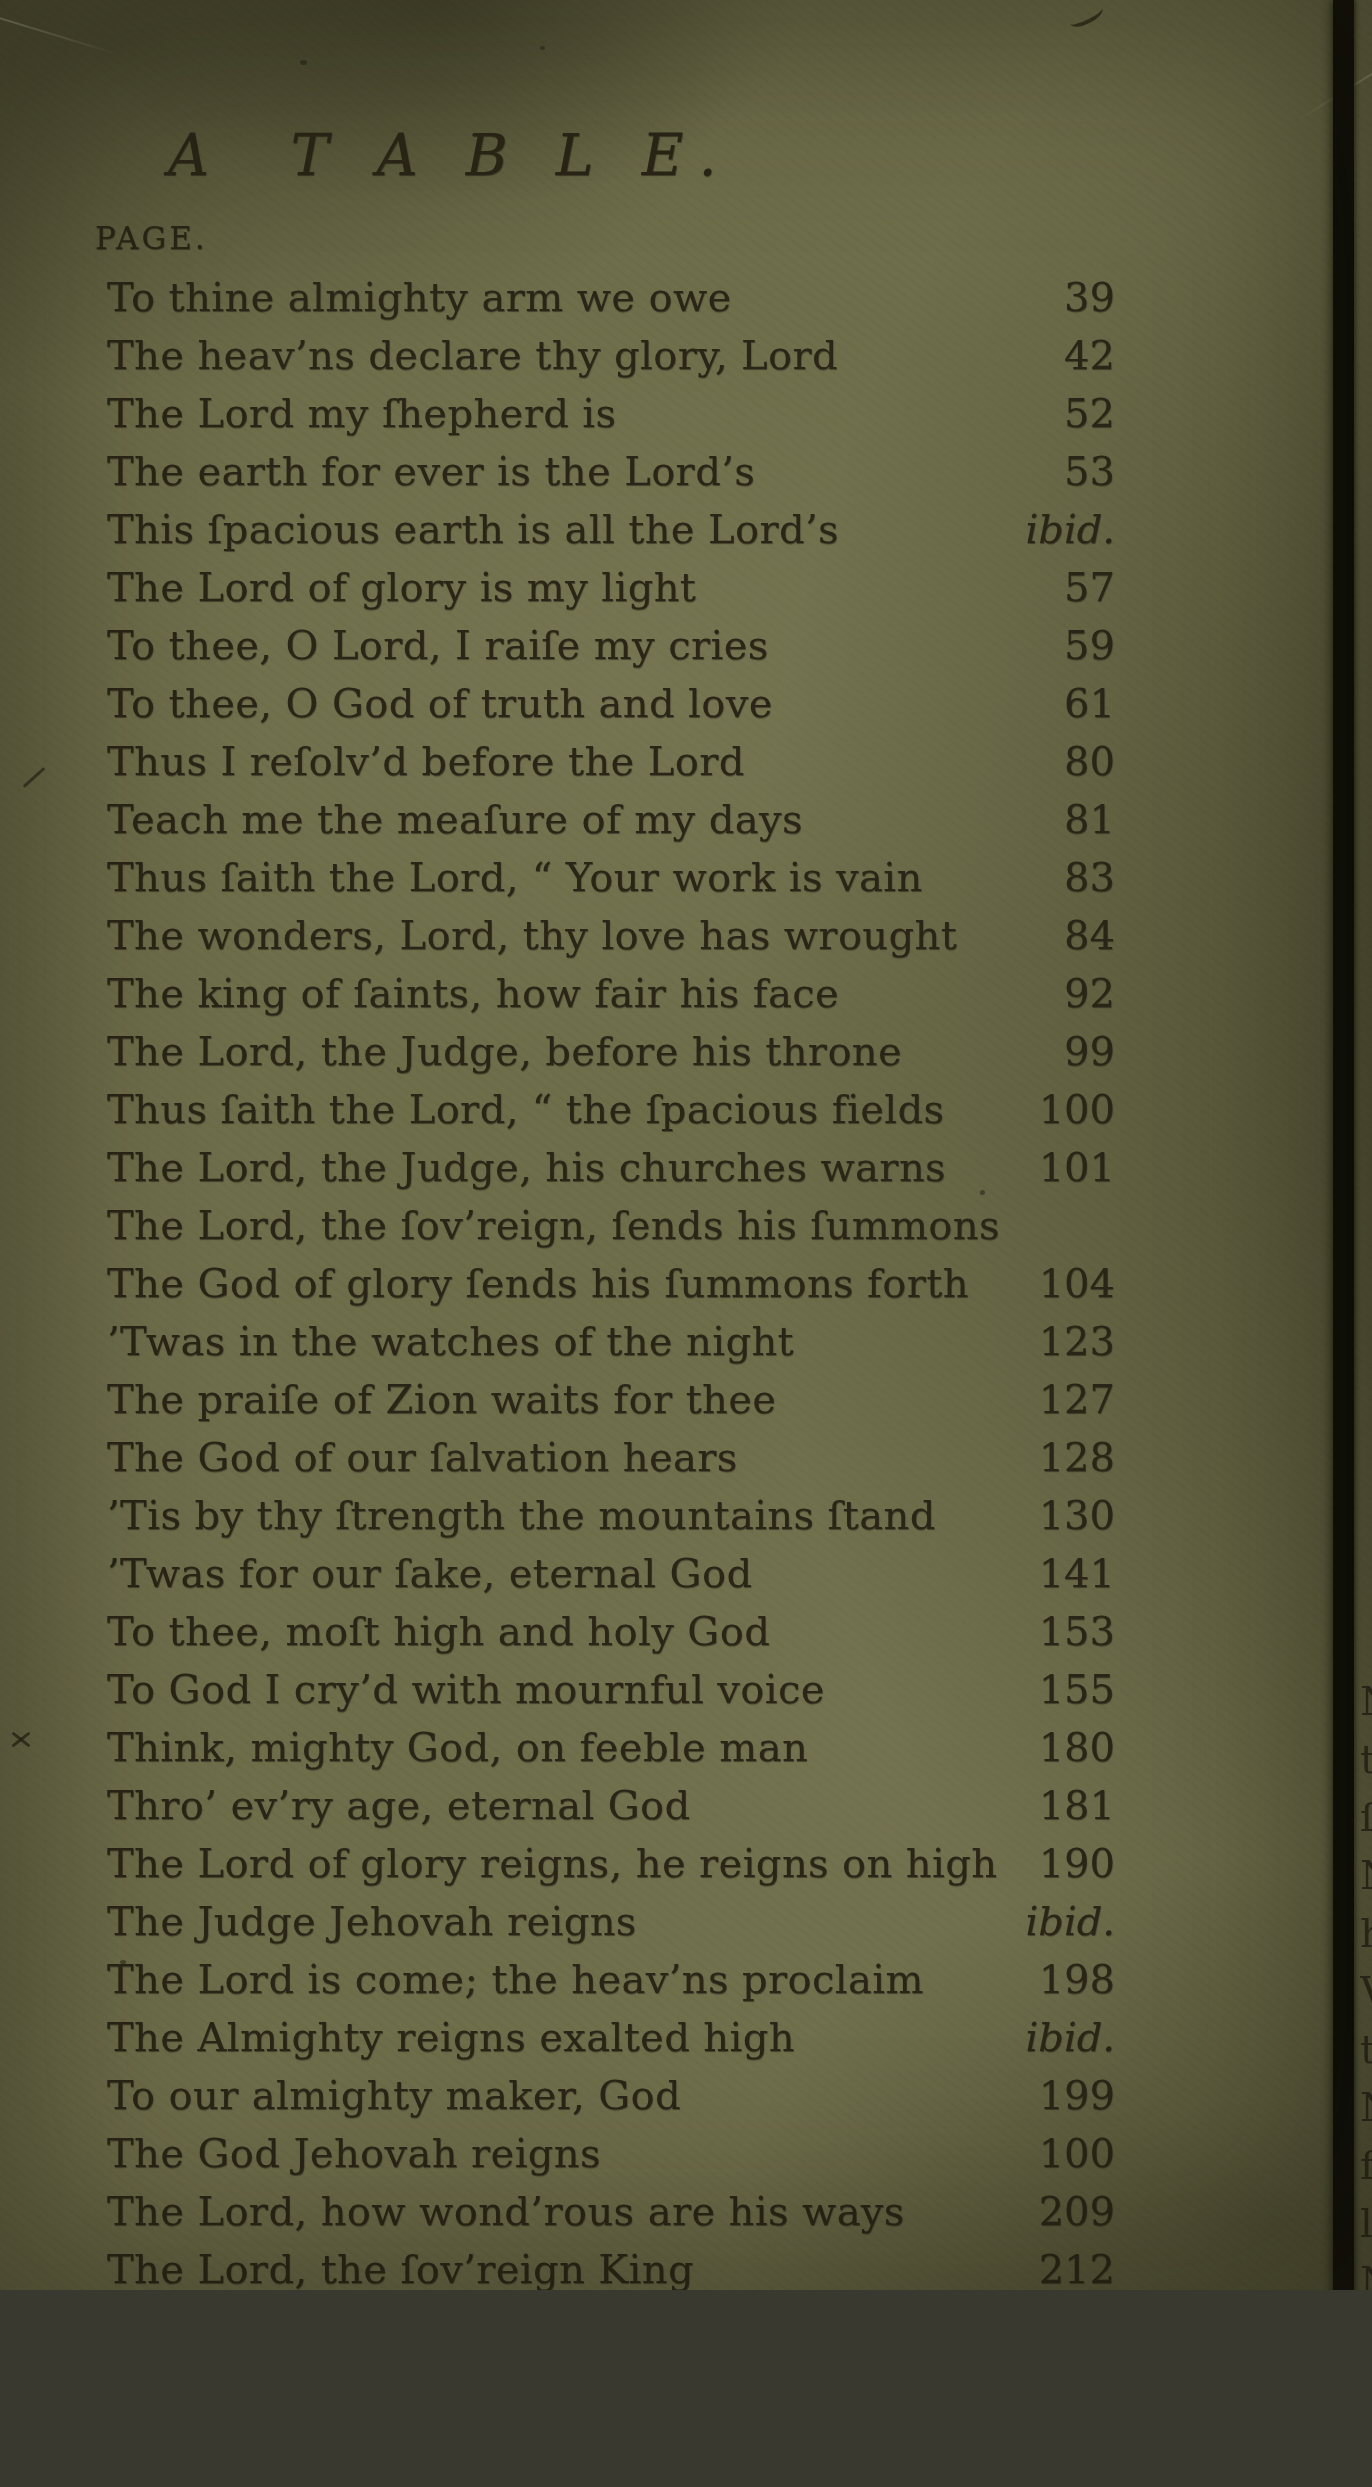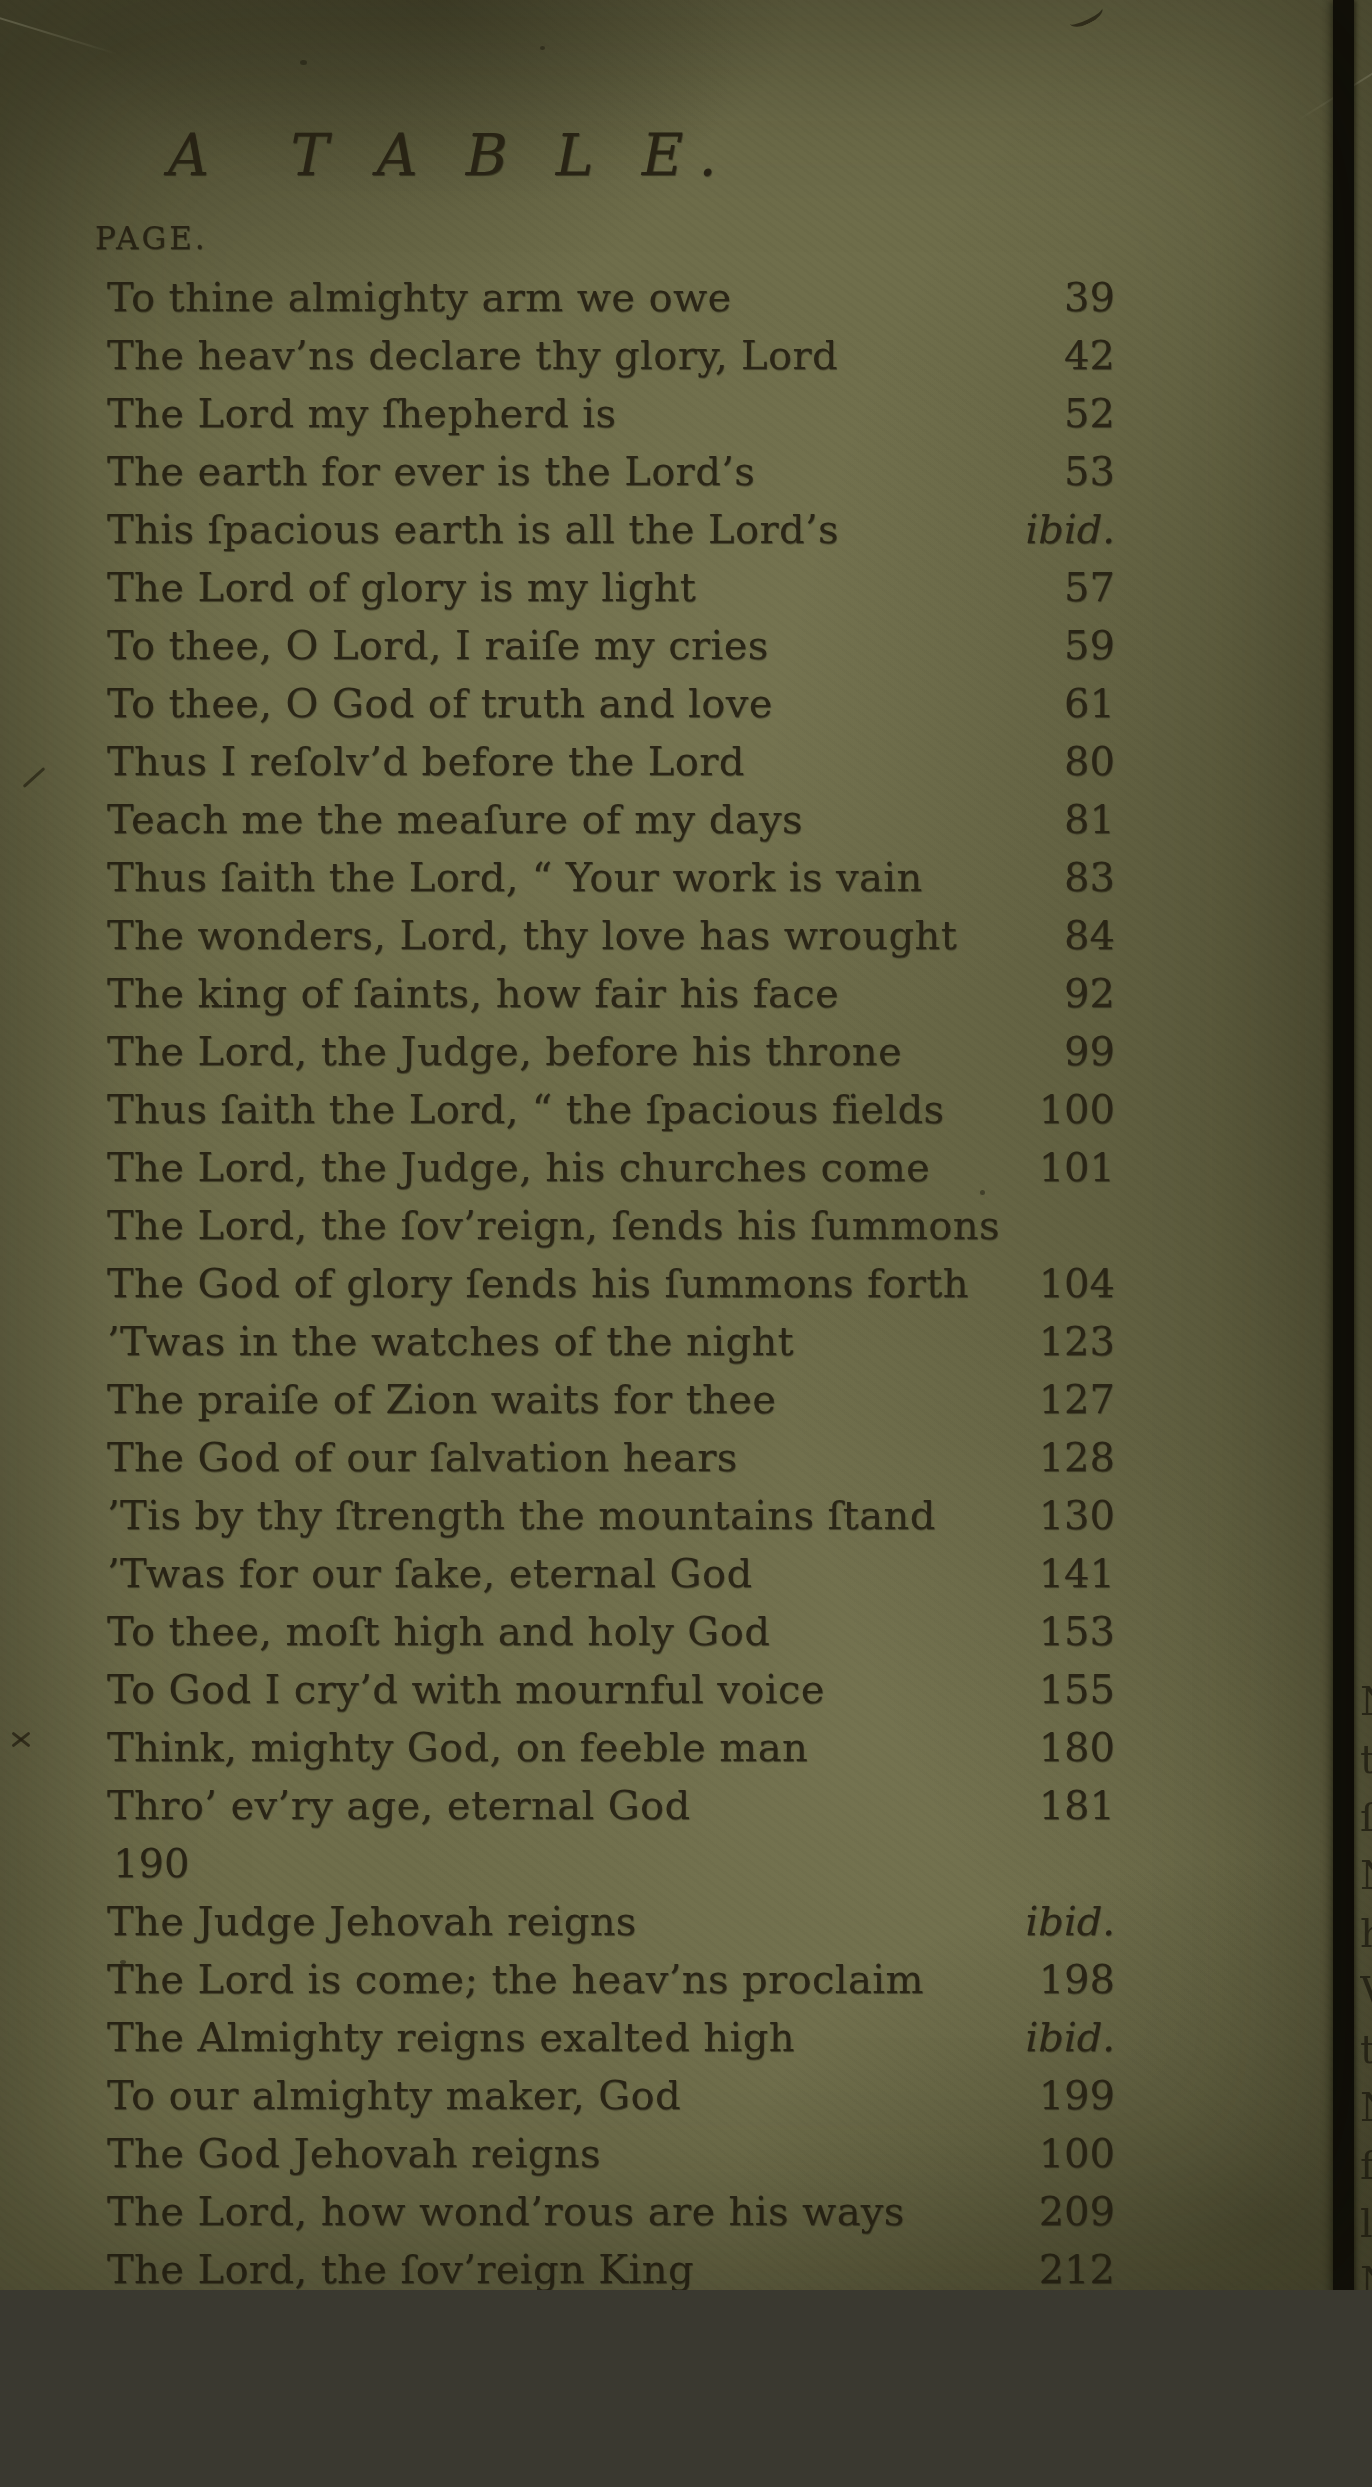--- a/index.html
+++ b/index.html
@@ -157,21 +157,21 @@
   </div>
       <div class="row">
     <span class="entry-text">The Lord, the Judge, before his throne</span>
     <span class="entry-page">99</span>
   </div>
       <div class="row">
     <span class="entry-text">Thus ſaith the Lord, “ the ſpacious fields</span>
     <span class="entry-page">100</span>
   </div>
       <div class="row">
-    <span class="entry-text">The Lord, the Judge, his churches come</span>
+    <span class="entry-text">The Lord, the Judge, his churches warns</span>
     <span class="entry-page">101</span>
   </div>
       <div class="row">
     <span class="entry-text">The Lord, the ſov’reign, ſends his ſummons</span>
     <span class="entry-page"></span>
   </div>
       <div class="row">
     <span class="entry-text">The God of glory ſends his ſummons forth</span>
     <span class="entry-page">104</span>
   </div>
@@ -205,20 +205,21 @@
   </div>
       <div class="row">
     <span class="entry-text">Think, mighty God, on feeble man</span>
     <span class="entry-page">180</span>
   </div>
       <div class="row">
     <span class="entry-text">Thro’ ev’ry age, eternal God</span>
     <span class="entry-page">181</span>
   </div>
       <div class="row">
+    <span class="entry-text">The Lord of glory reigns, he reigns on high</span>
     <span class="entry-page">190</span>
   </div>
       <div class="row">
     <span class="entry-text">The Judge Jehovah reigns</span>
     <span class="entry-page ital">ibid.</span>
   </div>
       <div class="row">
     <span class="entry-text">The Lord is come; the heav’ns proclaim</span>
     <span class="entry-page">198</span>
   </div>

